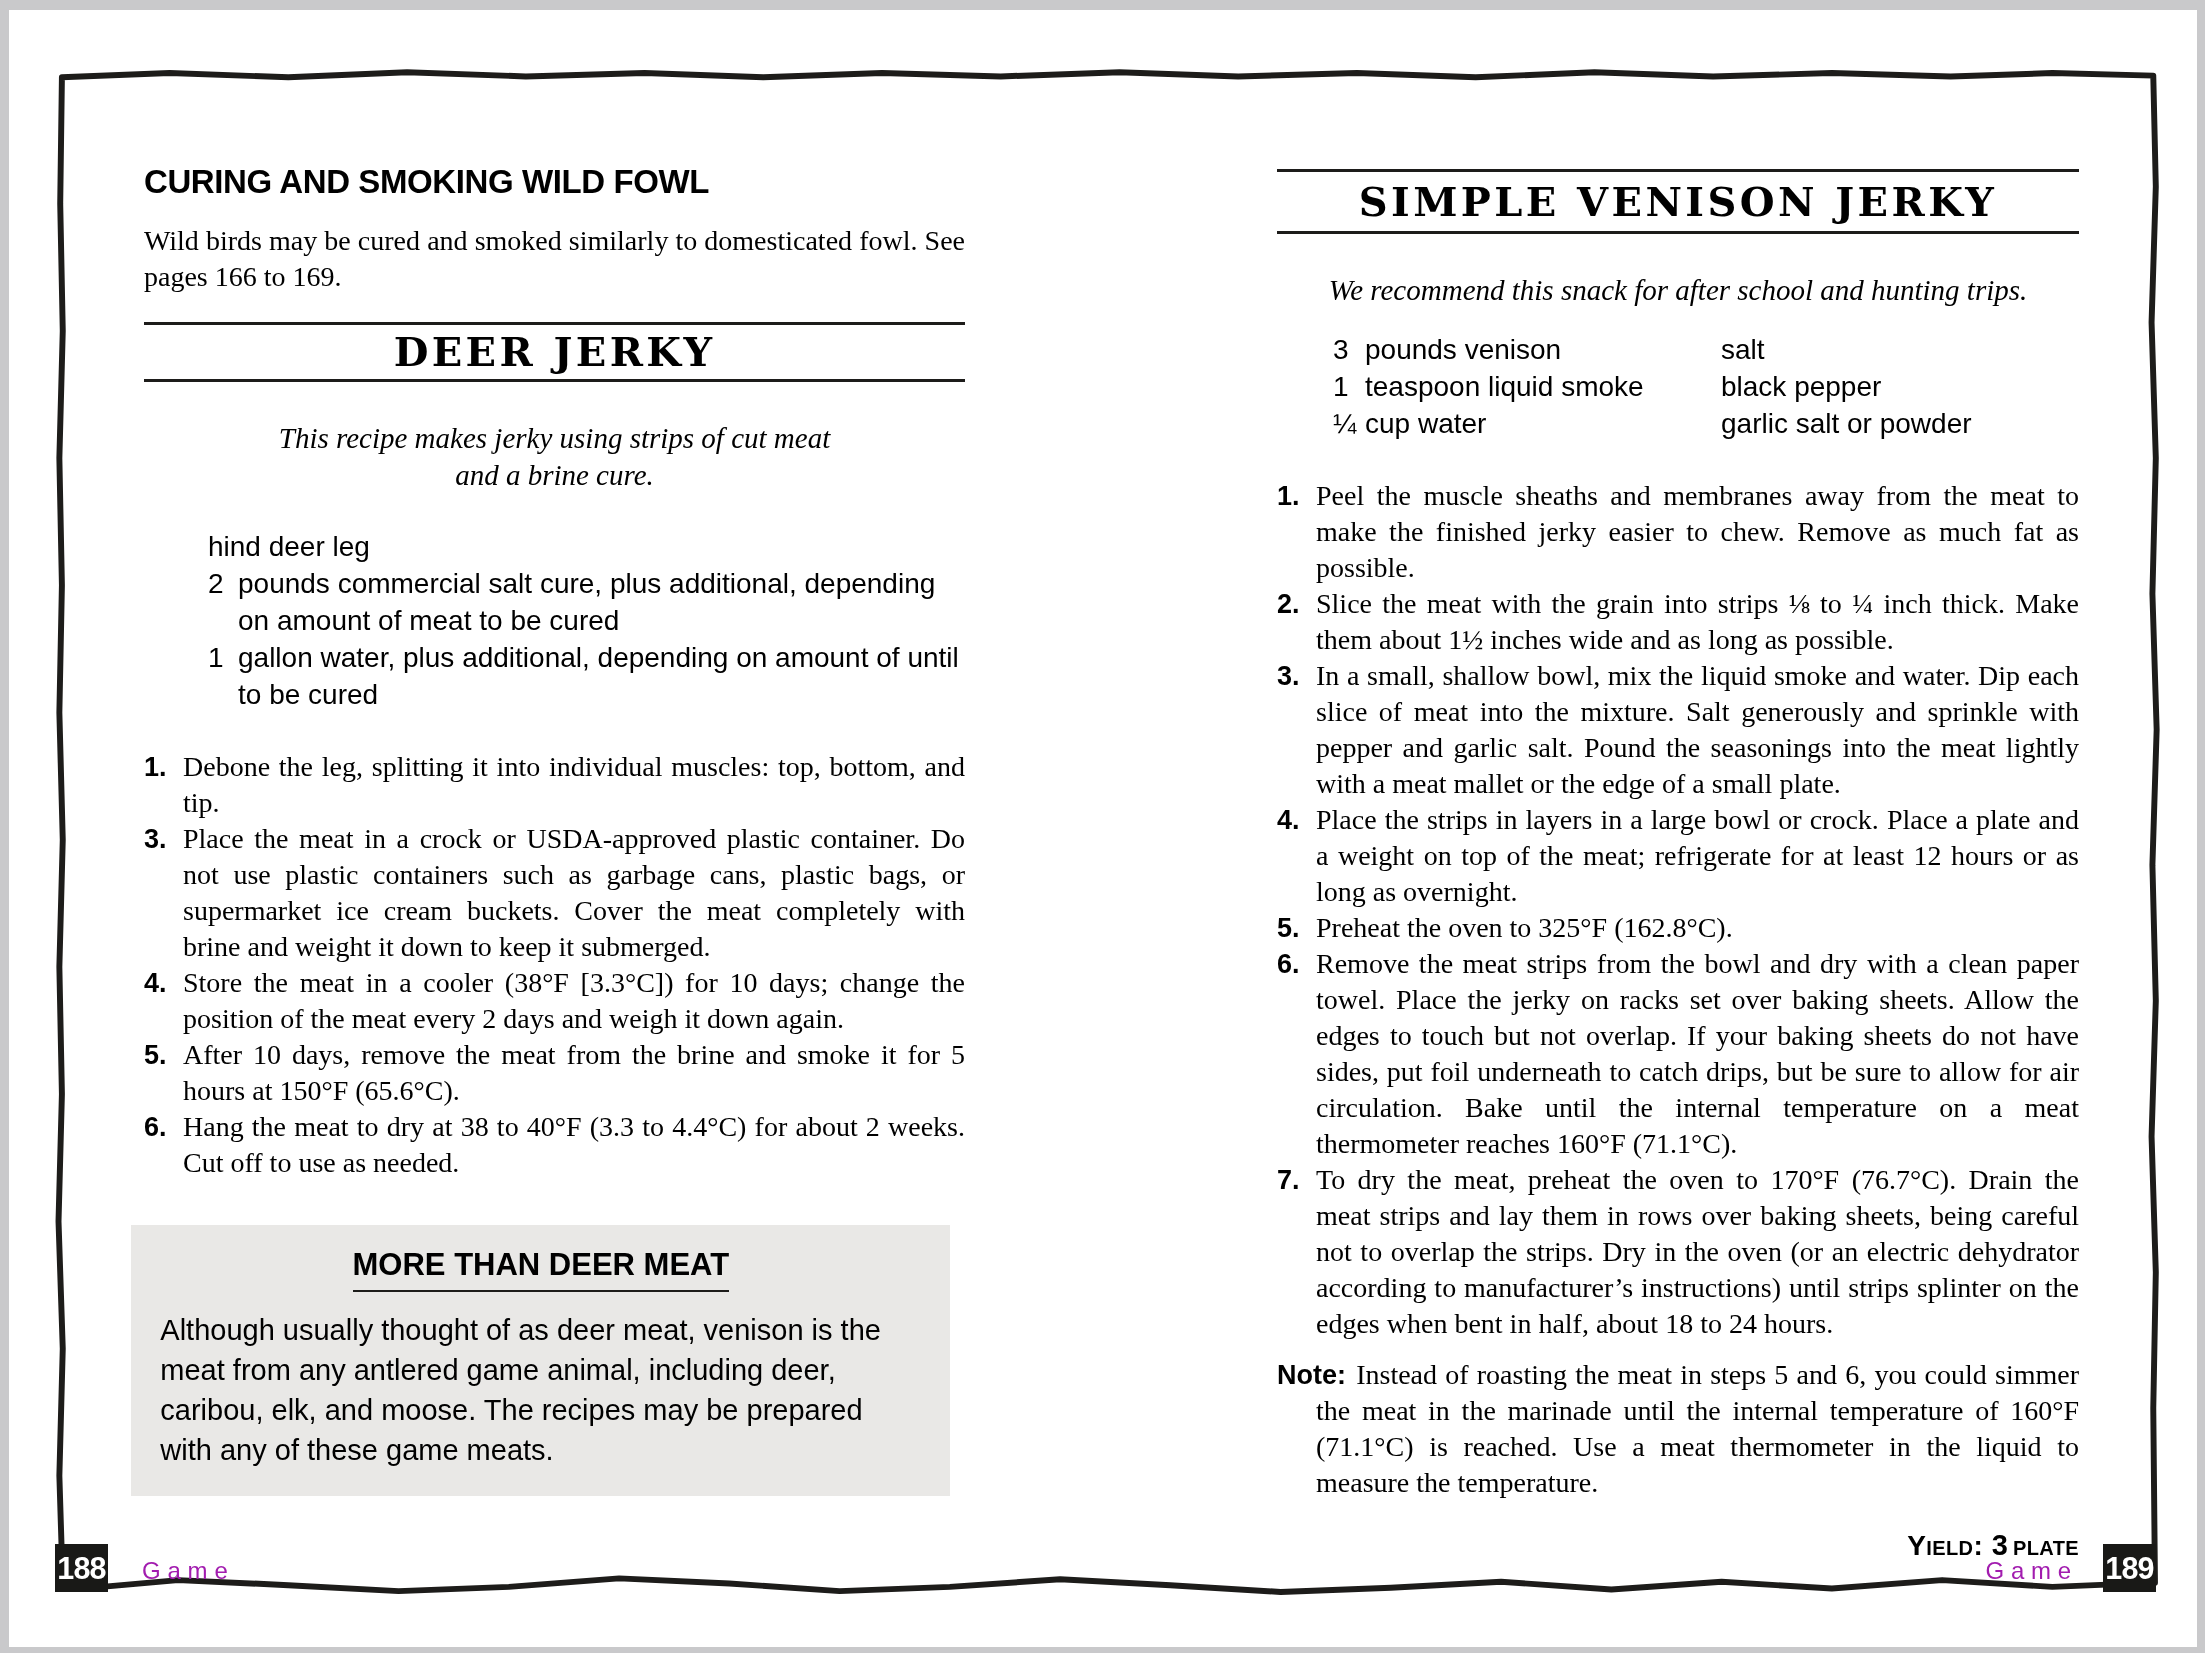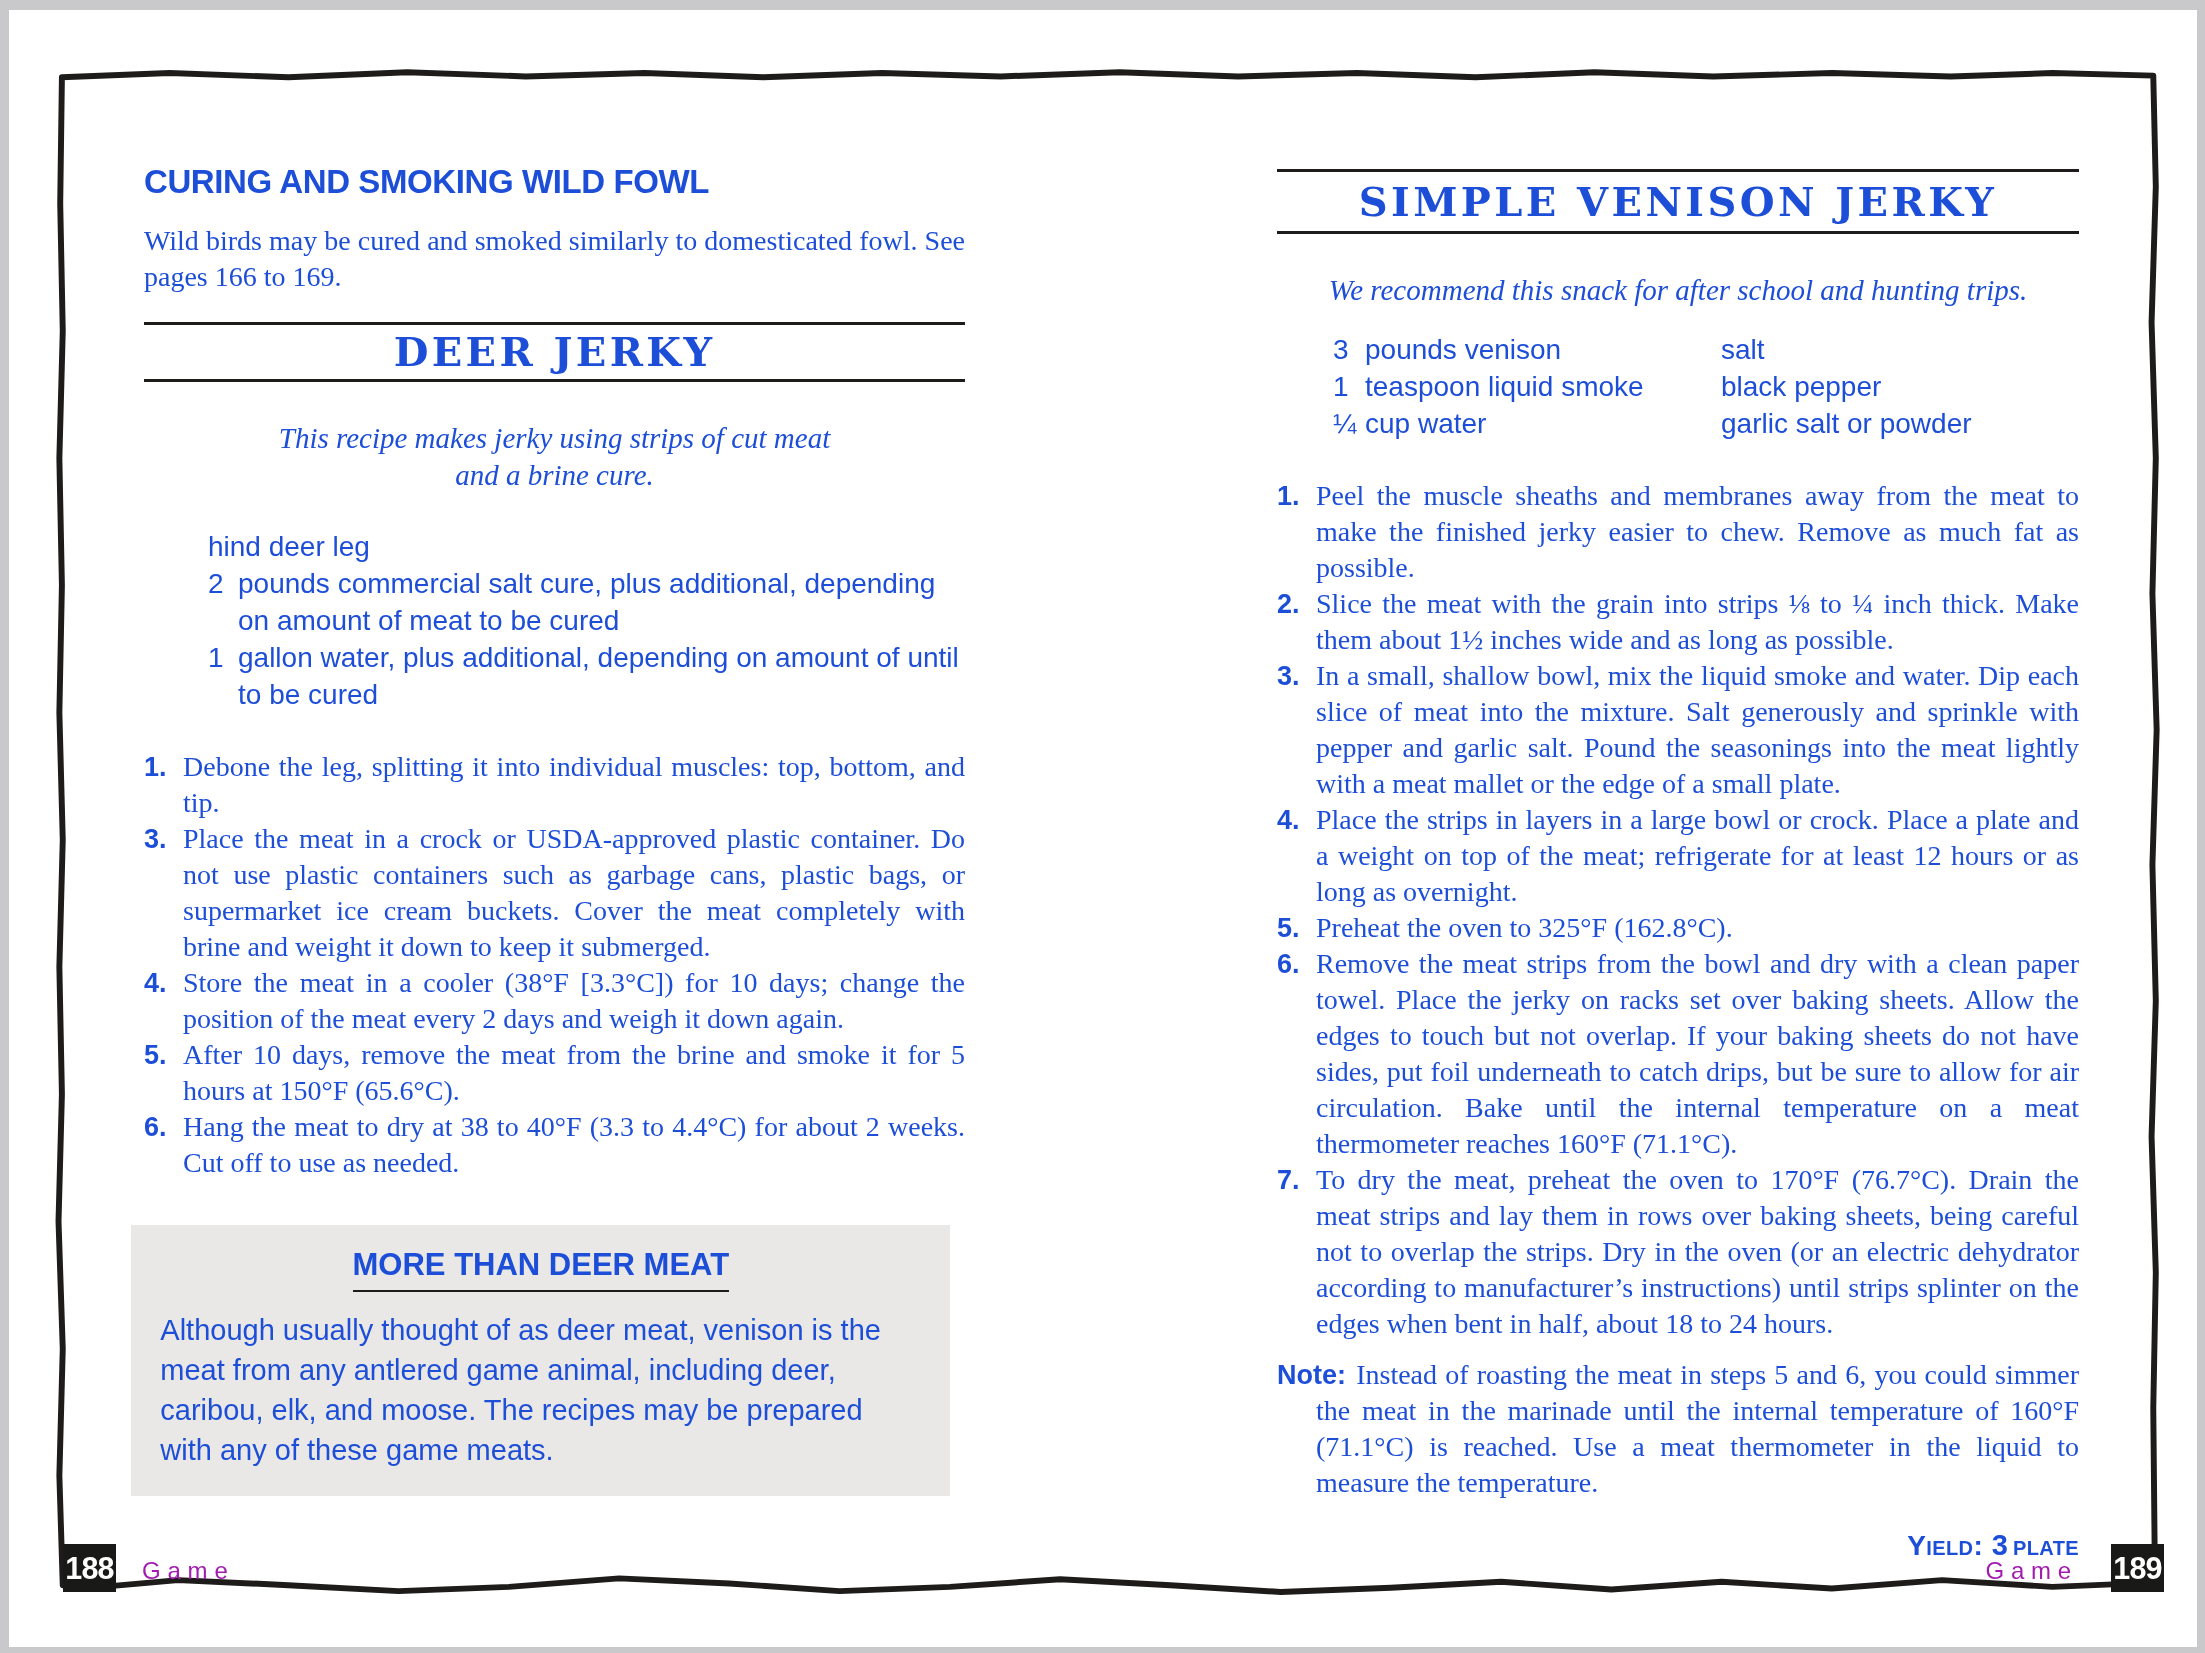--- a/index.html
+++ b/index.html
@@ -1,20 +1,20 @@
 <!DOCTYPE html>
 <html style="font-size:13.6px"><head>
 <meta charset="utf-8">
 <style>
   html,body{margin:0;padding:0;width:2205px;height:1654px;background:#c9c9cb;overflow:hidden;}
   .page{position:absolute;left:8.5px;top:10.2px;width:2188px;height:1637px;background:#ffffff;}
   .border-svg{position:absolute;left:0;top:0;width:2205px;height:1654px;pointer-events:none;}
 
   
-  .col{position:absolute;color:#1d4ed8;}
+  .col{position:absolute;color:#000000;}
   .col-left{left:144px;top:163px;width:821px;}
   .col-right{left:1277px;top:153px;width:802px;}
 
   .section-heading{font-family:"Liberation Sans","DejaVu Sans",sans-serif;font-weight:bold;
     font-size:33px;letter-spacing:-0.4px;margin:0 0 22px 0;}
   .intro{font-family:"Liberation Serif","DejaVu Serif",serif;font-size:28px;line-height:36px;
     text-align:justify;margin:0;}
 
   .title-block{border-top:3.4px solid #1d1c1a;border-bottom:3.4px solid #1d1c1a;
     text-align:center;padding:6px 0;margin-top:27px;}
@@ -57,21 +57,21 @@
     padding:22px 29px 25.4px 29px;}
   .more-title{text-align:center;margin-bottom:18.7px;}
   .more-title-text{display:inline-block;font-family:"Liberation Sans","DejaVu Sans",sans-serif;
     font-weight:bold;font-size:31px;border-bottom:2.5px solid #1d1c1a;padding-bottom:6.8px;}
   .more-body{font-family:"Liberation Sans","DejaVu Sans",sans-serif;font-size:29px;
     line-height:40px;margin:0;}
 
   
   .pagenum-box{position:absolute;width:53px;height:48px;background:#191917;color:#ffffff;
     font-family:"Liberation Sans","DejaVu Sans",sans-serif;font-weight:bold;font-size:30.5px;
-    text-align:center;line-height:48px;letter-spacing:-0.8px;margin-left:8px;}
+    text-align:center;line-height:48px;letter-spacing:-0.8px;}
   .pagenum-left{left:55px;top:1544px;}
   .pagenum-right{left:2103px;top:1544px;}
   .footer-label{position:absolute;top:1557px;font-family:"Liberation Sans","DejaVu Sans",sans-serif;
     font-size:24px;letter-spacing:6.8px;color:#a21caf;}
   .footer-label-left{left:142px;}
   .footer-label-right{left:1942px;width:136px;text-align:right;}
 </style>
 </head>
 <body>
 

